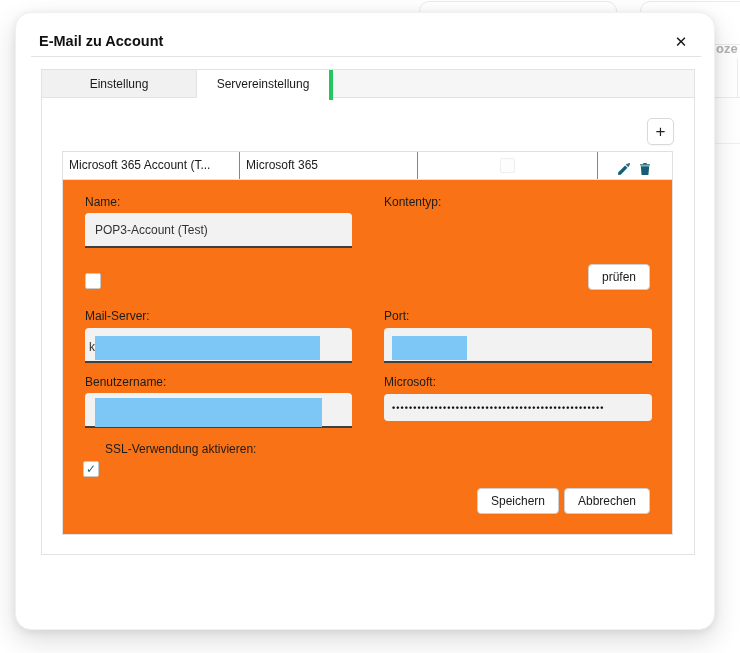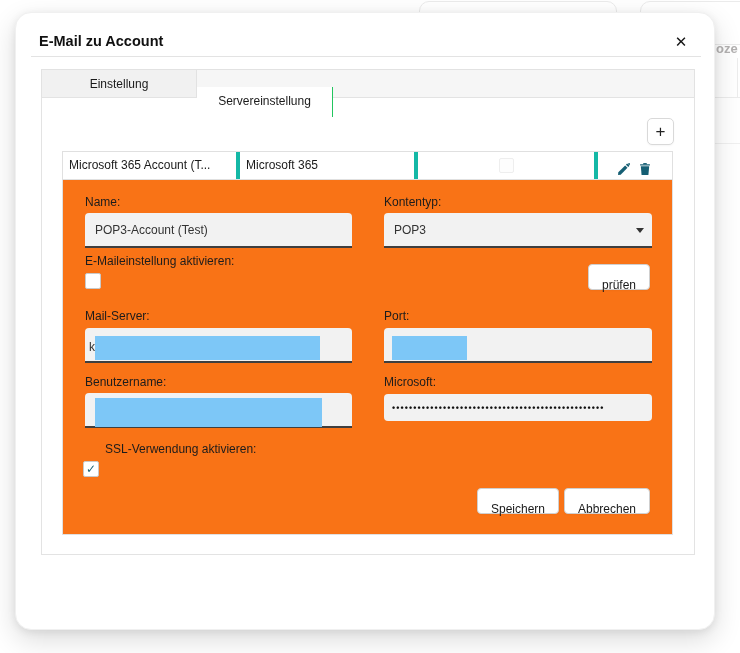--- a/index.html
+++ b/index.html
@@ -23,36 +23,36 @@
   .dialog-title { position: absolute; left: 23px; top: 20px; font-size: 14.5px; font-weight: bold; color: #111; }
   .close-btn { position: absolute; right: 22px; top: 18px; width: 22px; height: 22px;
     font-size: 15px; color: #111; text-align: center; line-height: 22px; cursor: pointer; }
   .title-sep { position: absolute; left: 15px; top: 43px; width: 670px; height: 1px; background: #e3e3e3; }
 
   
   .tabstrip { position: absolute; left: 25px; top: 56px; width: 654px; height: 29px;
     background: #f6f6f6; border: 1px solid #e2e2e2; border-bottom: none; display: flex; }
   .tab { height: 28px; line-height: 28px; text-align: center; font-size: 12px; color: #1a1a1a; cursor: pointer; }
   .tab-inactive { width: 155px; background: #f1f1f1; border-right: 1px solid #e2e2e2; }
-  .tab-active { width: 136px; background: #fff; border-right: 1px solid #22c55e;
-    height: 30px; position: relative; z-index: 3; margin-top: 17px; }
+  .tab-active { width: 136px; background: #fff; border-right: 4px solid #22c55e;
+    height: 30px; position: relative; z-index: 3; }
 
   
   .panel { position: absolute; left: 25px; top: 84px; width: 654px; height: 458px;
     background: #fff; border: 1px solid #e3e3e3; }
   .add-btn { position: absolute; right: 20px; top: 20px; width: 27px; height: 27px;
     background: #fff; border: 1px solid #d9d9d9; border-radius: 5px;
     font-size: 17px; color: #222; text-align: center; line-height: 25px; cursor: pointer;
     box-shadow: 0 1px 2px rgba(0,0,0,0.04); }
 
   
   .acct-table { position: absolute; left: 20px; top: 53px; width: 611px; height: 29px;
     border: 1px solid #e0e0e0; display: flex; background: #fff; }
   .acct-cell { height: 100%; line-height: 27px; font-size: 12px; color: #1a1a1a;
-    padding-left: 6px; border-right: 4px solid #14b8a6; overflow: hidden; white-space: nowrap; }
+    padding-left: 6px; border-right: 1px solid #14b8a6; overflow: hidden; white-space: nowrap; }
   .acct-c1 { width: 177px; }
   .acct-c2 { width: 178px; }
   .acct-c3 { width: 180px; display: flex; align-items: center; justify-content: center; padding-left: 0; }
   .acct-c4 { width: 73px; border-right: none; display: flex; align-items: center; justify-content: center; gap: 7px; padding-left: 0; }
   .faint-checkbox { width: 15px; height: 15px; background: #fdfdfd; border: 1px solid #eeeeee; border-radius: 2px; }
   .icon-btn { width: 14px; height: 14px; cursor: pointer; display: inline-block; }
 
   
   .form-box { position: absolute; left: 20px; top: 81px; width: 611px; height: 356px;
     border: 1px solid #e0e0e0; border-top: 1px solid #e0e0e0; margin-top: 0; background: #f97316; }
@@ -65,21 +65,21 @@
   input.field { padding-left: 10px; font-family: "Liberation Sans", sans-serif; outline: none; }
   .selectbox { display: flex; align-items: center; padding-left: 10px; cursor: pointer; }
   .caret { position: absolute; right: 8px; top: 15px; width: 0; height: 0;
     border-left: 4px solid transparent; border-right: 4px solid transparent; border-top: 5px solid #333; }
   .checkbox { position: absolute; width: 16px; height: 16px; background: #fff;
     border: 1px solid #c9c9c9; border-radius: 2px; cursor: pointer;
     font-size: 12px; line-height: 15px; text-align: center; font-weight: bold; }
   .checkbox .check { color: #1b6577; }
   .btn { position: absolute; height: 26px; background: #fff; border: 1px solid #cfcfcf;
     border-radius: 4px; font-size: 12px; color: #1a1a1a; text-align: center; line-height: 24px;
-    cursor: pointer; box-shadow: 0 1px 2px rgba(0,0,0,0.03); padding: 8px 13px;
+    cursor: pointer; box-shadow: 0 1px 2px rgba(0,0,0,0.03); padding: 0 13px;
     font-family: "Liberation Sans", sans-serif; }
   .redaction { position: absolute; background: #7dc7f7; }
   .masked-field { position: absolute; left: 321px; width: 268px; height: 27px; background: #f2f2f2;
     border-radius: 4px; overflow: hidden; display: flex; align-items: center; padding: 0 8px; }
   .dots { font-size: 9px; font-weight: bold; color: #111; letter-spacing: 1.1px; white-space: nowrap; }
   .visible-char { position: absolute; left: 4px; top: 12px; font-size: 12px; color: #333; }
 </style>
 </head>
 <body>
 
@@ -129,26 +129,21 @@
           </span>
         </div>
       </div>
 
       <div class="form-box">
 
         <div class="flabel" style="left:22px; top:15px;">Name:</div>
         <input class="field col-l" style="top: 33px;" type="text" readonly="" value="POP3-Account (Test)">
 
         <div class="flabel" style="left:321px; top:15px;">Kontentyp:</div>
-        <div class="field col-r selectbox" style="top:33px;">
-          <span>POP3</span>
-          <span class="caret"></span>
-        </div>
 
-        <div class="flabel" style="left:22px; top:74px;">E-Maileinstellung aktivieren:</div>
         <div class="checkbox" style="left:22px; top:93px;"></div>
 
         <div class="btn" style="right:22px; top:84px;">prüfen</div>
 
         <div class="flabel" style="left:22px; top:129px;">Mail-Server:</div>
         <div class="field col-l" style="top:148px;">
           <span class="visible-char">k</span>
           <div class="redaction" style="left:10px; top:8px; width:225px; height:24px;"></div>
         </div>
 

